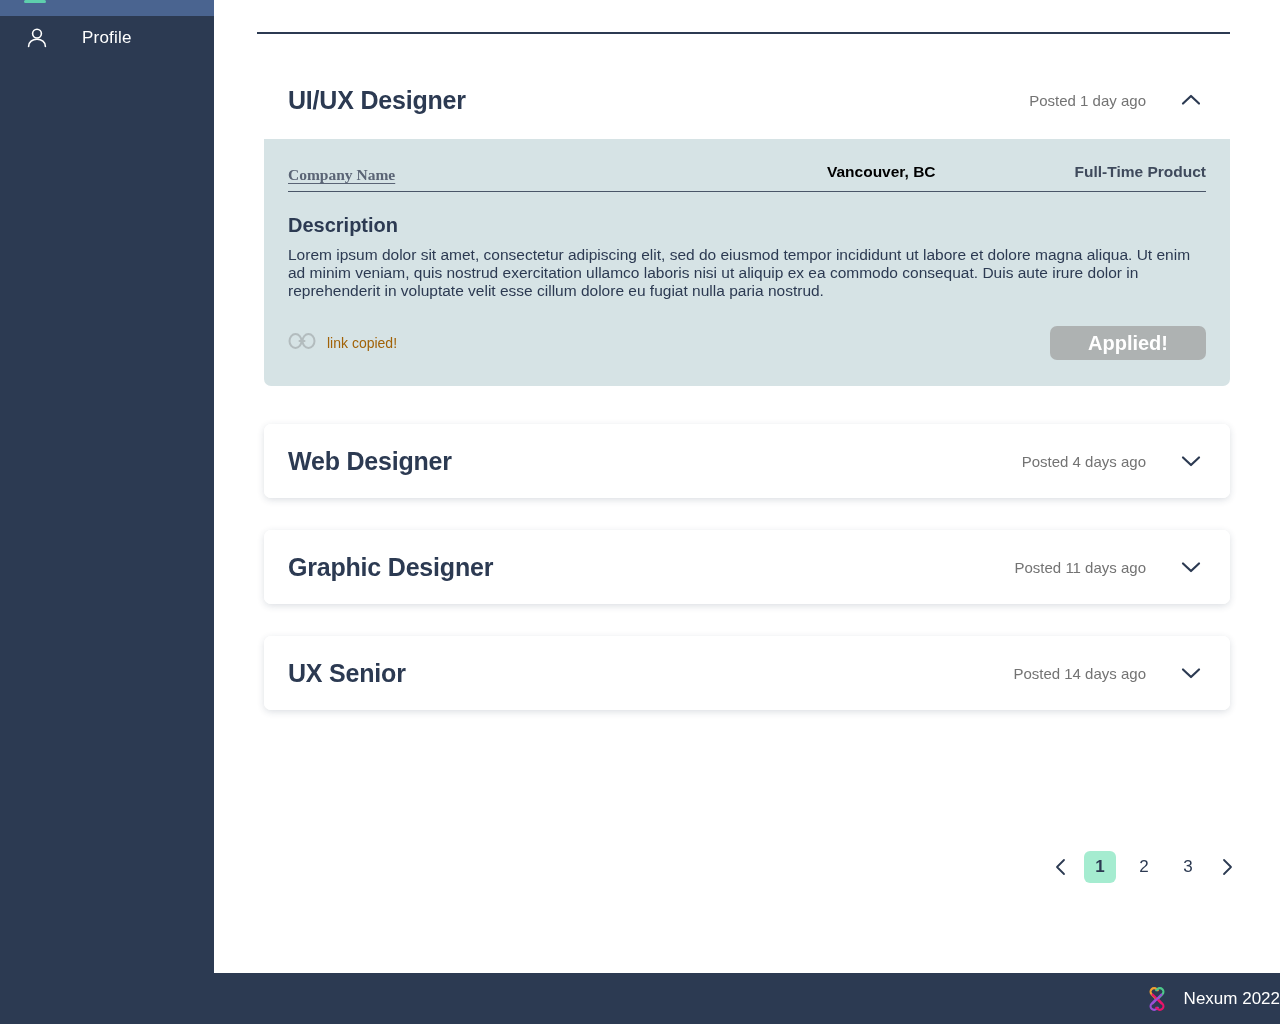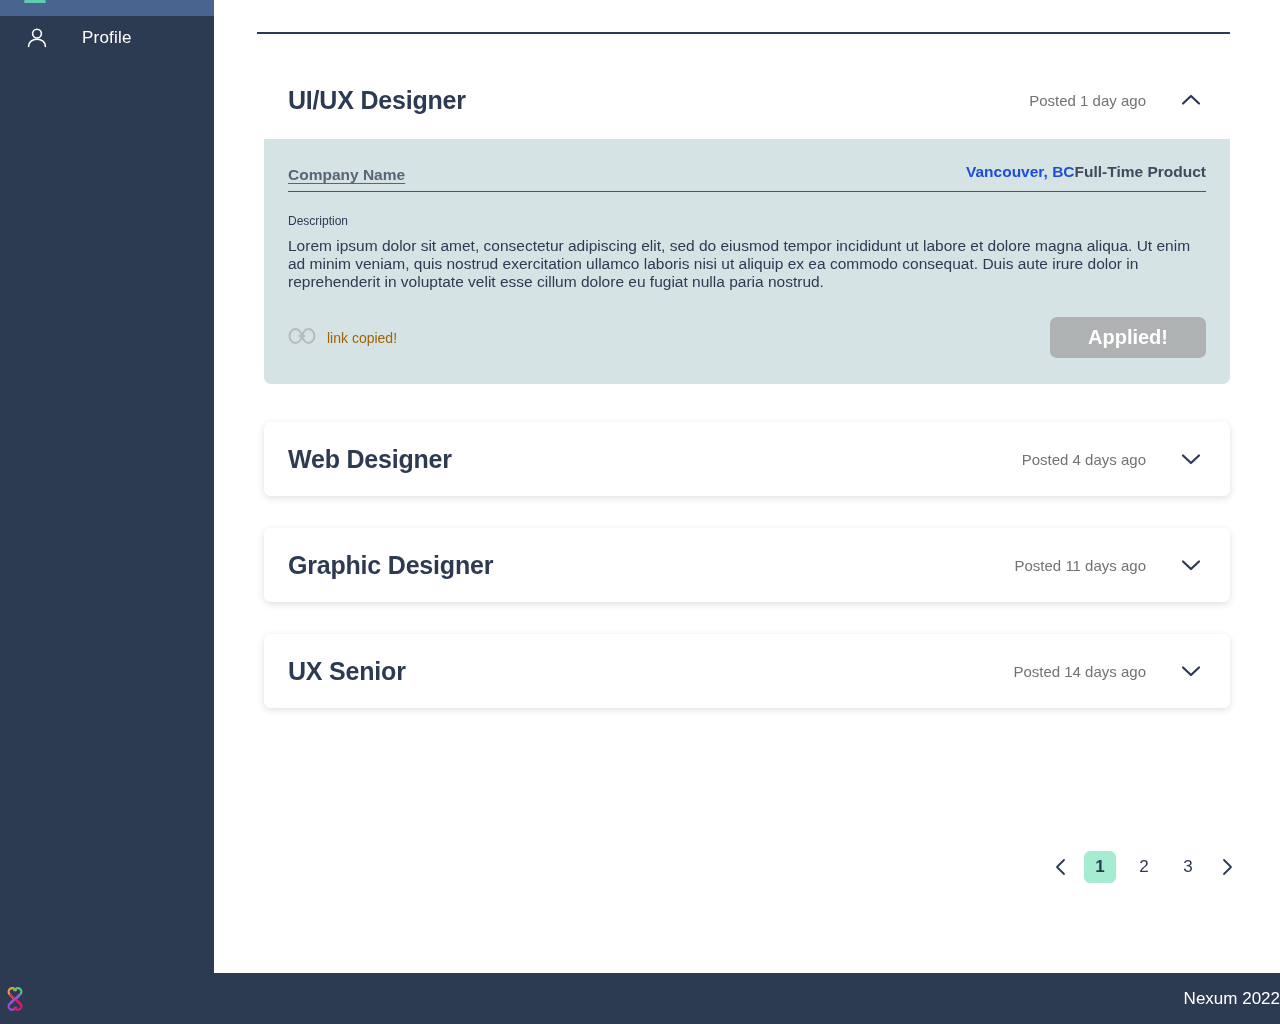--- a/index.html
+++ b/index.html
@@ -166,43 +166,44 @@
 
   .meta-company {
     font-size: 15.5px;
     font-weight: bold;
     color: #5a6475;
     text-decoration: underline;
     text-underline-offset: 3px;
     cursor: pointer;
     flex: 0 0 auto;
     width: 400px;
+    font-family: Liberation Serif, serif;
   }
 
   .meta-location {
     font-size: 15.5px;
     font-weight: bold;
-    color: #1d4ed8;
+    color: #000000;
     flex: 1 1 auto;
+    text-align: center;
+    padding-bottom: 3px;
+  }
+
+  .meta-type {
+    font-size: 15.5px;
+    font-weight: bold;
+    color: #3f4a5c;
+    flex: 0 0 auto;
     text-align: right;
     padding-bottom: 3px;
   }
 
-  .meta-type {
-    font-size: 15.5px;
-    font-weight: bold;
-    color: #3f4a5c;
-    flex: 0 0 auto;
-    text-align: right;
-    padding-bottom: 3px;
-  }
-
   .detail-desc-label {
-    font-size: 12px;
-    font-weight: normal;
+    font-size: 20px;
+    font-weight: bold;
     color: #2c3a52;
     margin-bottom: 9px;
   }
 
   .detail-desc-body {
     font-size: 15.5px;
     line-height: 18px;
     color: #2c3a52;
     max-width: 912px;
   }
@@ -220,21 +221,21 @@
   }
 
   .link-copied-label {
     font-size: 14px;
     color: #a16207;
     margin-left: 11px;
   }
 
   .applied-button {
     width: 156px;
-    height: 41px;
+    height: 34px;
     border-radius: 7px;
     background: #aeb2b2;
     color: #ffffff;
     font-size: 20px;
     font-weight: bold;
     border: none;
     cursor: pointer;
     font-family: "Liberation Sans", sans-serif;
     flex: 0 0 auto;
   }
@@ -277,21 +278,21 @@
 
   
   .footer {
     position: absolute;
     left: 0; top: 973px;
     width: 1280px;
     height: 51px;
     background: #2c3a52;
     display: flex;
     align-items: center;
-    justify-content: space-between;
+    justify-content: flex-end;
   }
 
   .footer-logo {
     width: 30px;
     height: 30px;
     flex: 0 0 auto;
   }
 
   .footer-text {
     color: #ffffff;

